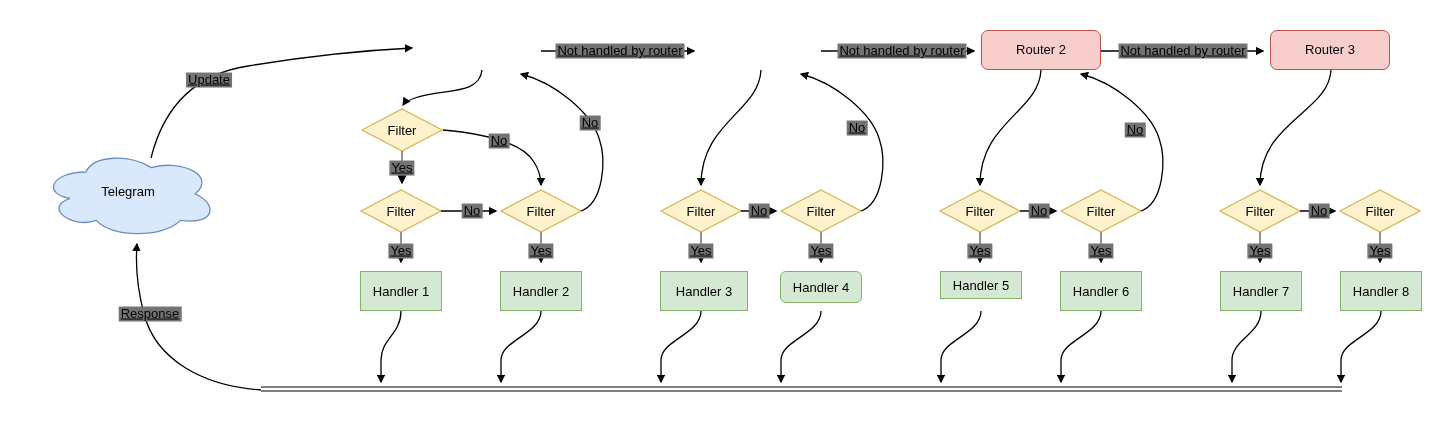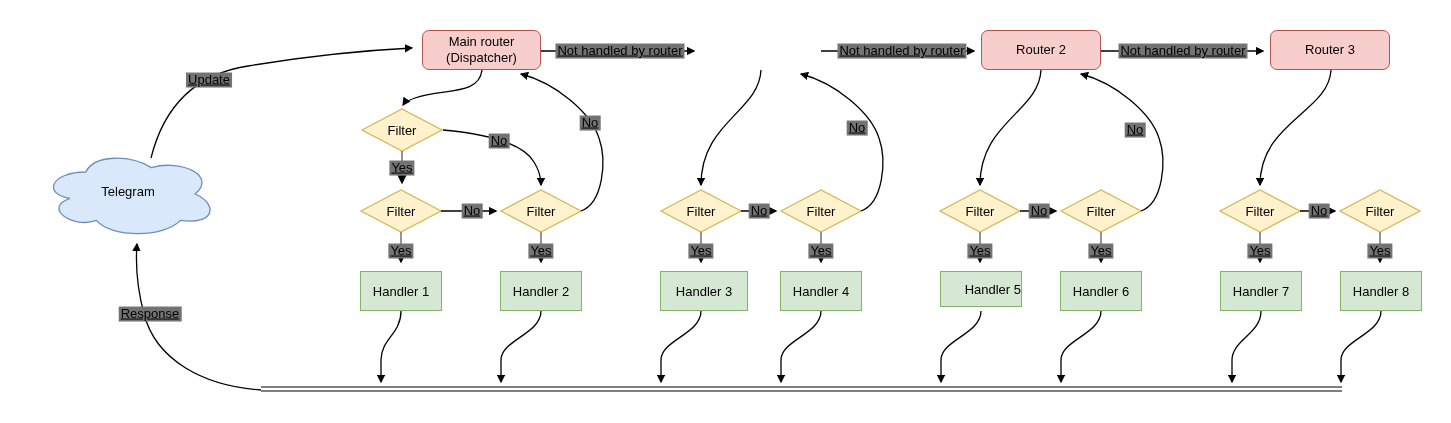--- a/index.html
+++ b/index.html
@@ -144,44 +144,40 @@
     <path class="edge" marker-end="url(#arr)" d="M821,311 C821,334 781,340 781,360 C781,371 781,377 781,382"></path>
     <path class="edge" marker-end="url(#arr)" d="M981,311 C981,334 941,340 941,360 C941,371 941,377 941,382"></path>
     <path class="edge" marker-end="url(#arr)" d="M1101,311 C1101,334 1061,340 1061,360 C1061,371 1061,377 1061,382"></path>
     <path class="edge" marker-end="url(#arr)" d="M1261,311 C1261,334 1232,340 1232,360 C1232,371 1232,377 1232,382"></path>
     <path class="edge" marker-end="url(#arr)" d="M1381,311 C1381,334 1341,340 1341,360 C1341,371 1341,377 1341,382"></path>
 
     <line class="bus" x1="261" y1="387" x2="1342" y2="387"></line>
     <line class="bus" x1="261" y1="391" x2="1342" y2="391"></line>
   </svg>
 
-  <div class="router" style="left:422px; top:30px; width:119px; height:40px;">
-    <span>Main router</span>
-    <span>(Dispatcher)</span>
-  </div>
   <div class="router" style="left:981px; top:30px; width:120px; height:40px;">
     <span>Router 2</span>
   </div>
   <div class="router" style="left:1270px; top:30px; width:120px; height:40px;">
     <span>Router 3</span>
   </div>
 
   <div class="handler" style="left:360px; top:271px; width:82px; height:40px;">
     <span>Handler 1</span>
   </div>
   <div class="handler" style="left:500px; top:271px; width:82px; height:40px;">
     <span>Handler 2</span>
   </div>
   <div class="handler" style="left:660px; top:271px; width:88px; height:40px;">
     <span>Handler 3</span>
   </div>
-  <div class="handler" style="left:780px; top:271px; width:82px; height:40px;">
+  <div class="handler" style="left:780px; top:271px; width:82px; height:32px;border-radius:6px;">
     <span>Handler 4</span>
   </div>
-  <div class="handler" style="left:940px; top:271px; width:82px; height:36px;justify-content:flex-end;">
+  <div class="handler" style="left:940px; top:271px; width:82px; height:28px;">
     <span>Handler 5</span>
   </div>
   <div class="handler" style="left:1060px; top:271px; width:82px; height:40px;">
     <span>Handler 6</span>
   </div>
   <div class="handler" style="left:1220px; top:271px; width:82px; height:40px;">
     <span>Handler 7</span>
   </div>
   <div class="handler" style="left:1340px; top:271px; width:82px; height:40px;">
     <span>Handler 8</span>

